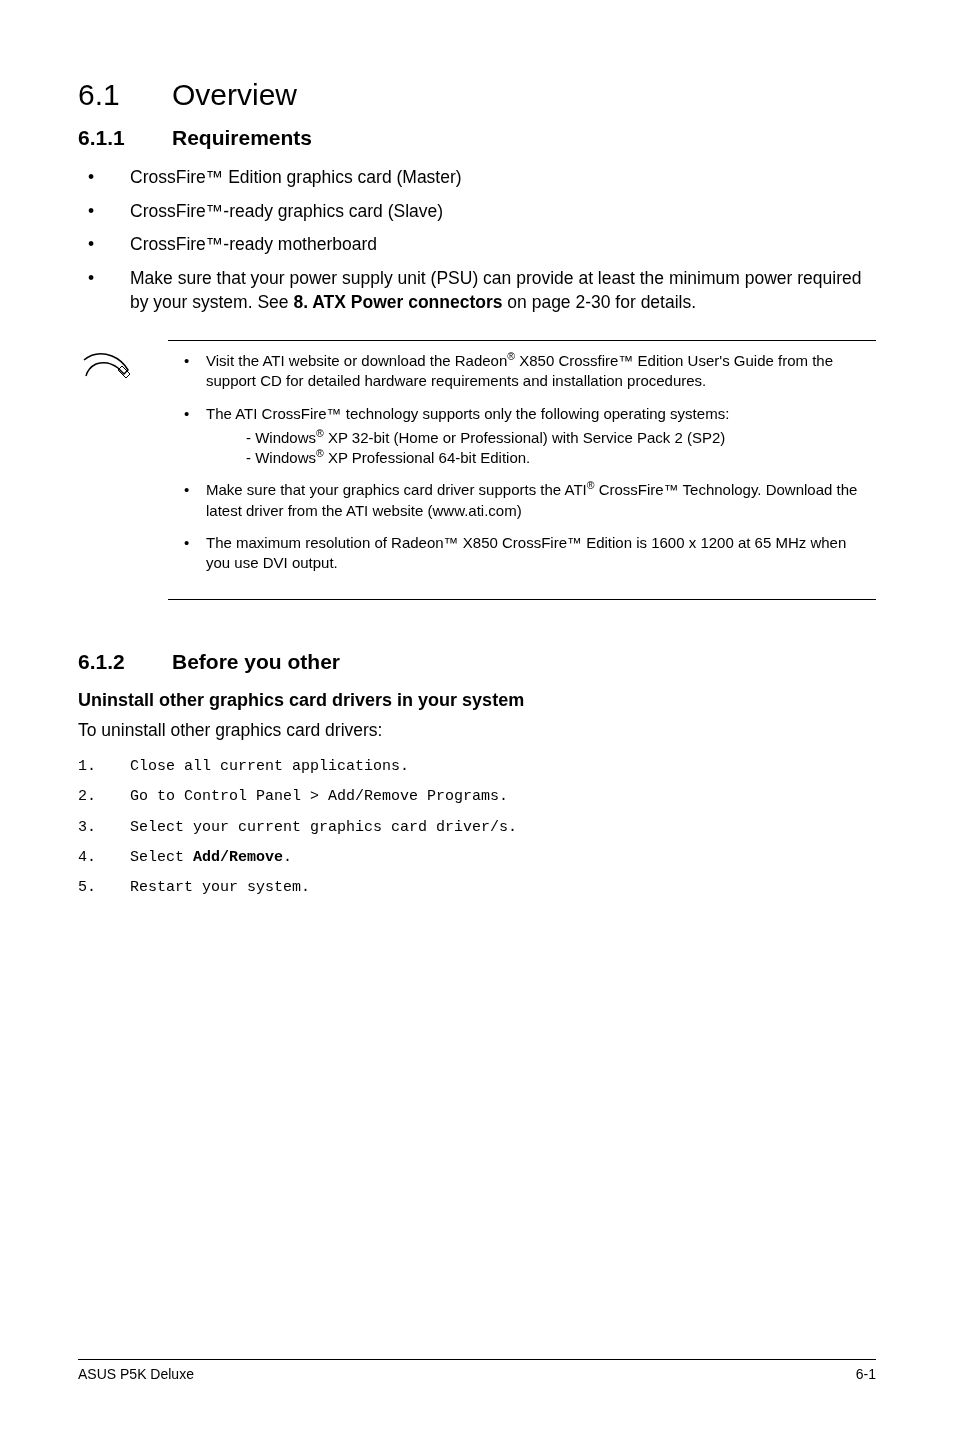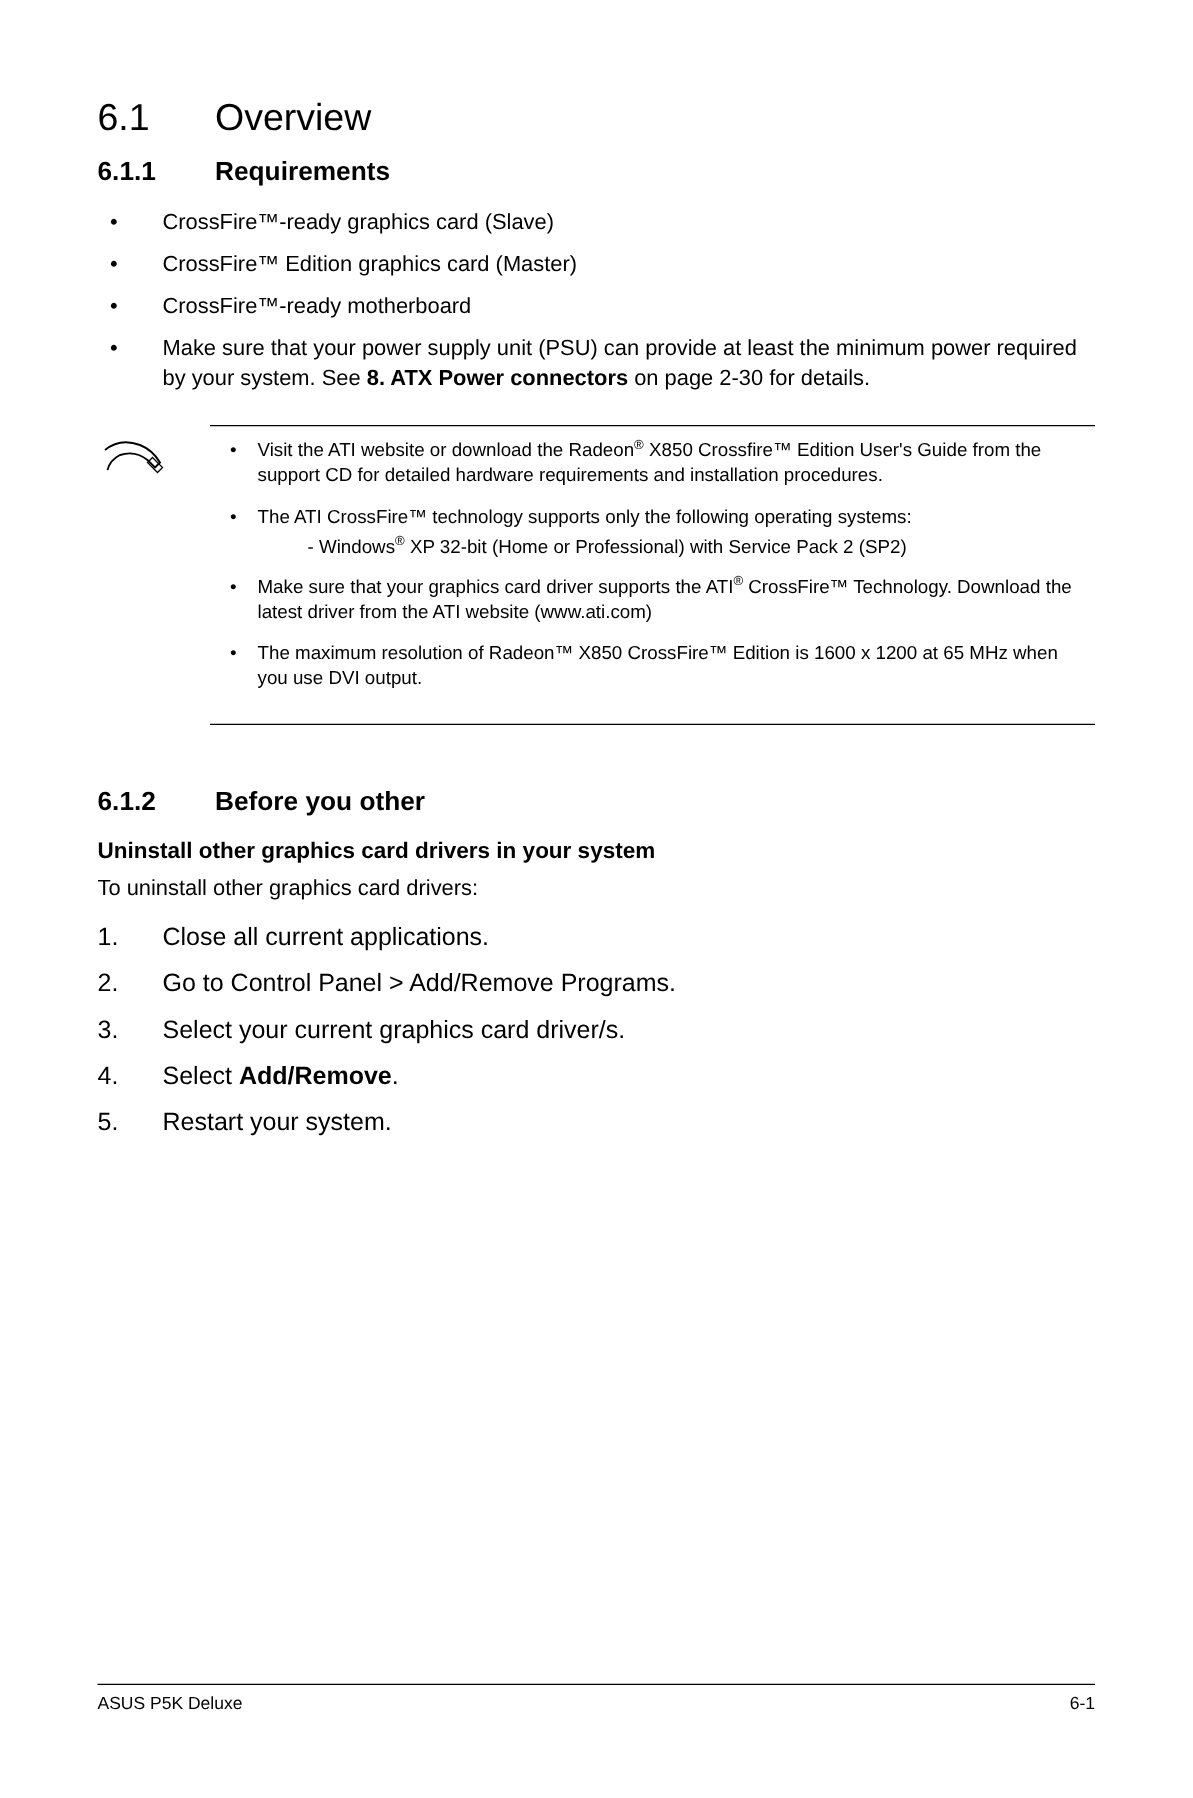--- a/index.html
+++ b/index.html
@@ -112,36 +112,37 @@
   .h3 {
     font-size: 18px;
     font-weight: bold;
     margin-bottom: 8px;
   }
   ol.steps {
     list-style: none;
     counter-reset: step;
   }
   ol.steps > li {
-    font-size: 20px;
+    font-size: 15px;
     line-height: 1.35;
     padding-left: 52px;
     position: relative;
     margin-bottom: 10px;
     counter-increment: step;
+    font-family: Liberation Mono, monospace;
   }
   ol.steps > li::before {
     content: counter(step) ".";
     position: absolute;
     left: 0;
     top: 0;
   }
   .footer {
     position: absolute;
-    bottom: 68px;
+    bottom: 56px;
     left: 78px;
     right: 78px;
     border-top: 1px solid #000;
     padding-top: 6px;
     display: flex;
     justify-content: space-between;
     font-size: 14px;
   }
   sup {
     font-size: 0.7em;
@@ -157,39 +158,40 @@
   <div class="h1">
     <span class="num">6.1</span><span>Overview</span>
   </div>
 
 
   <div class="h2">
     <span class="num">6.1.1</span><span>Requirements</span>
   </div>
 
   <ul class="bullets">
+    <li>CrossFire™ Edition graphics card (Master)</li>
     <li>CrossFire™-ready graphics card (Slave)</li>
-    <li>CrossFire™ Edition graphics card (Master)</li>
     <li>CrossFire™-ready motherboard</li>
     <li>Make sure that your power supply unit (PSU) can provide at least the minimum power required by your system. See <strong>8. ATX Power connectors</strong> on page 2-30 for details.</li>
   </ul>
 
   <div class="note-box">
     <div class="note-icon">
       <svg viewBox="0 0 56 40">
         <path d="M 6 14 Q 18 4, 34 10 Q 44 14, 50 24 L 46 28 L 40 22 Q 30 14, 18 18 Q 10 22, 8 30" stroke="#000" stroke-width="1.5" fill="none"></path>
         <path d="M 44 20 L 52 28 L 48 32 L 40 24 Z" stroke="#000" stroke-width="1" fill="none"></path>
       </svg>
     </div>
     <div class="note-content">
       <ul>
         <li>Visit the ATI website or download the Radeon<sup>®</sup> X850 Crossfire™ Edition User's Guide from the support CD for detailed hardware requirements and installation procedures.</li>
         <li>The ATI CrossFire™ technology supports only the following operating systems:
           <div class="note-sub">
             <div>- Windows<sup>®</sup> XP 32-bit  (Home or Professional) with Service   Pack 2 (SP2)</div>
+            <div>- Windows<sup>®</sup> XP Professional 64-bit Edition.</div>
           </div>
         </li>
         <li>Make sure that your graphics card driver supports the ATI<sup>®</sup> CrossFire™ Technology. Download the latest driver from the ATI website (www.ati.com)</li>
         <li>The maximum resolution of Radeon™ X850 CrossFire™ Edition is 1600 x 1200 at 65 MHz when you use DVI output.</li>
       </ul>
     </div>
   </div>
 
   <div class="spacer"></div>
 

